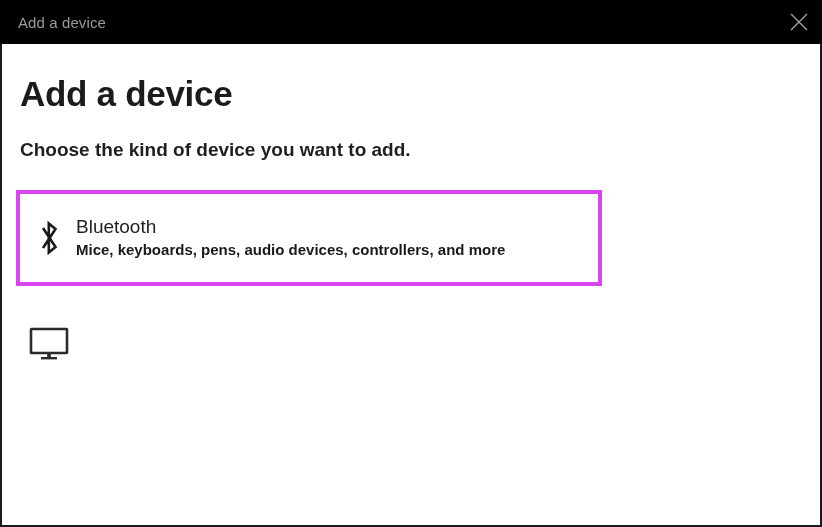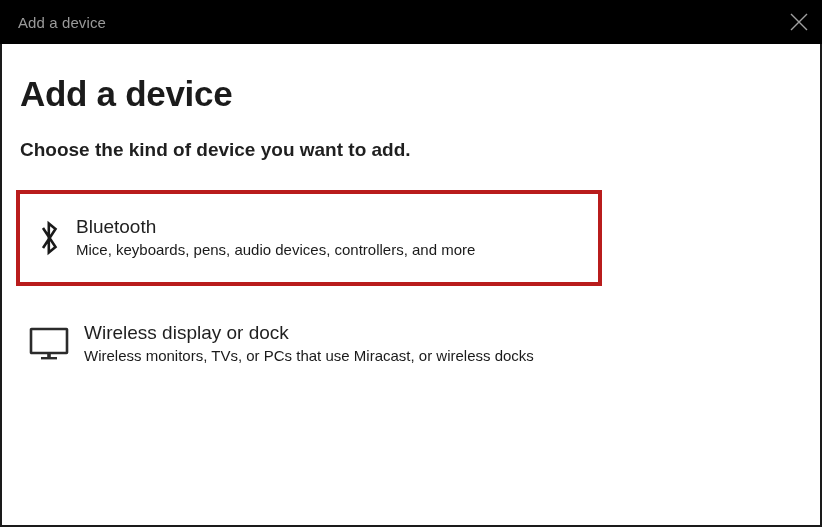--- a/index.html
+++ b/index.html
@@ -98,21 +98,21 @@
   .option-row {
     position: relative;
     display: flex;
     align-items: center;
     height: 76px;
     padding-left: 14px;
     box-sizing: border-box;
     cursor: pointer;
   }
   .option-row.is-highlighted {
-    border: 4px solid #b91c1c;
+    border: 4px solid #d946ef;
     width: 586px;
     margin-left: 14px;
     padding-left: 0px;
     height: 96px;
   }
   .option-row.is-highlighted .option-icon {
     width: 54px;
     margin-left: 2px;
   }
 
@@ -132,21 +132,21 @@
   }
   .option-title {
     font-size: 19px;
     font-weight: normal;
     color: #1f1f1f;
     line-height: 24px;
     white-space: nowrap;
   }
   .option-desc {
     font-size: 15px;
-    font-weight: normal;
+    font-weight: bold;
     color: #1a1a1a;
     line-height: 22px;
     white-space: nowrap;
   }
 
   .row-gap { height: 20px; }
 </style>
 </head>
 <body>
 
@@ -187,24 +187,20 @@
       <div class="row-gap"></div>
 
       <div class="option-row">
         <div class="option-icon">
           <svg width="42" height="34" viewBox="0 0 42 34" aria-hidden="true">
             <rect x="2" y="2" width="36" height="24" rx="0.5" fill="none" stroke="#2b2b2b" stroke-width="2.6"></rect>
             <rect x="18.2" y="26" width="3.6" height="4.5" fill="#2b2b2b"></rect>
             <rect x="12" y="30" width="16" height="2.4" fill="#2b2b2b"></rect>
           </svg>
         </div>
-        <div class="option-text">
-          <div class="option-title">Wireless display or dock</div>
-          <div class="option-desc">Wireless monitors, TVs, or PCs that use Miracast, or wireless docks</div>
-        </div>
       </div>
 
       <div class="row-gap"></div>
 
 
     </div>
   </div>
 </div>
 
 </body></html>

